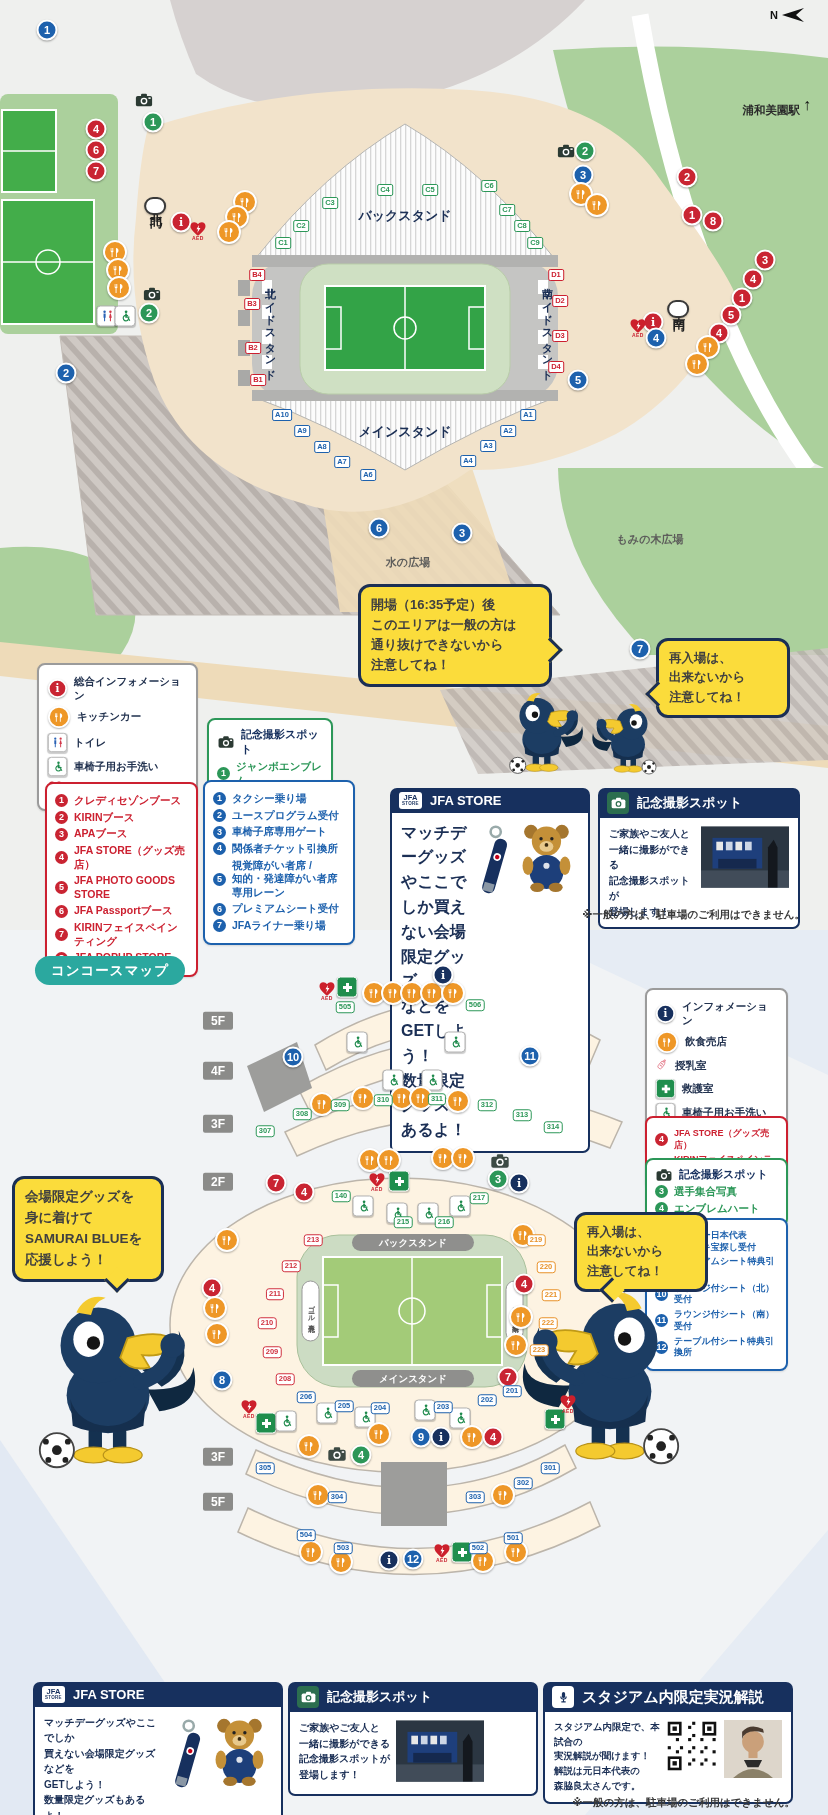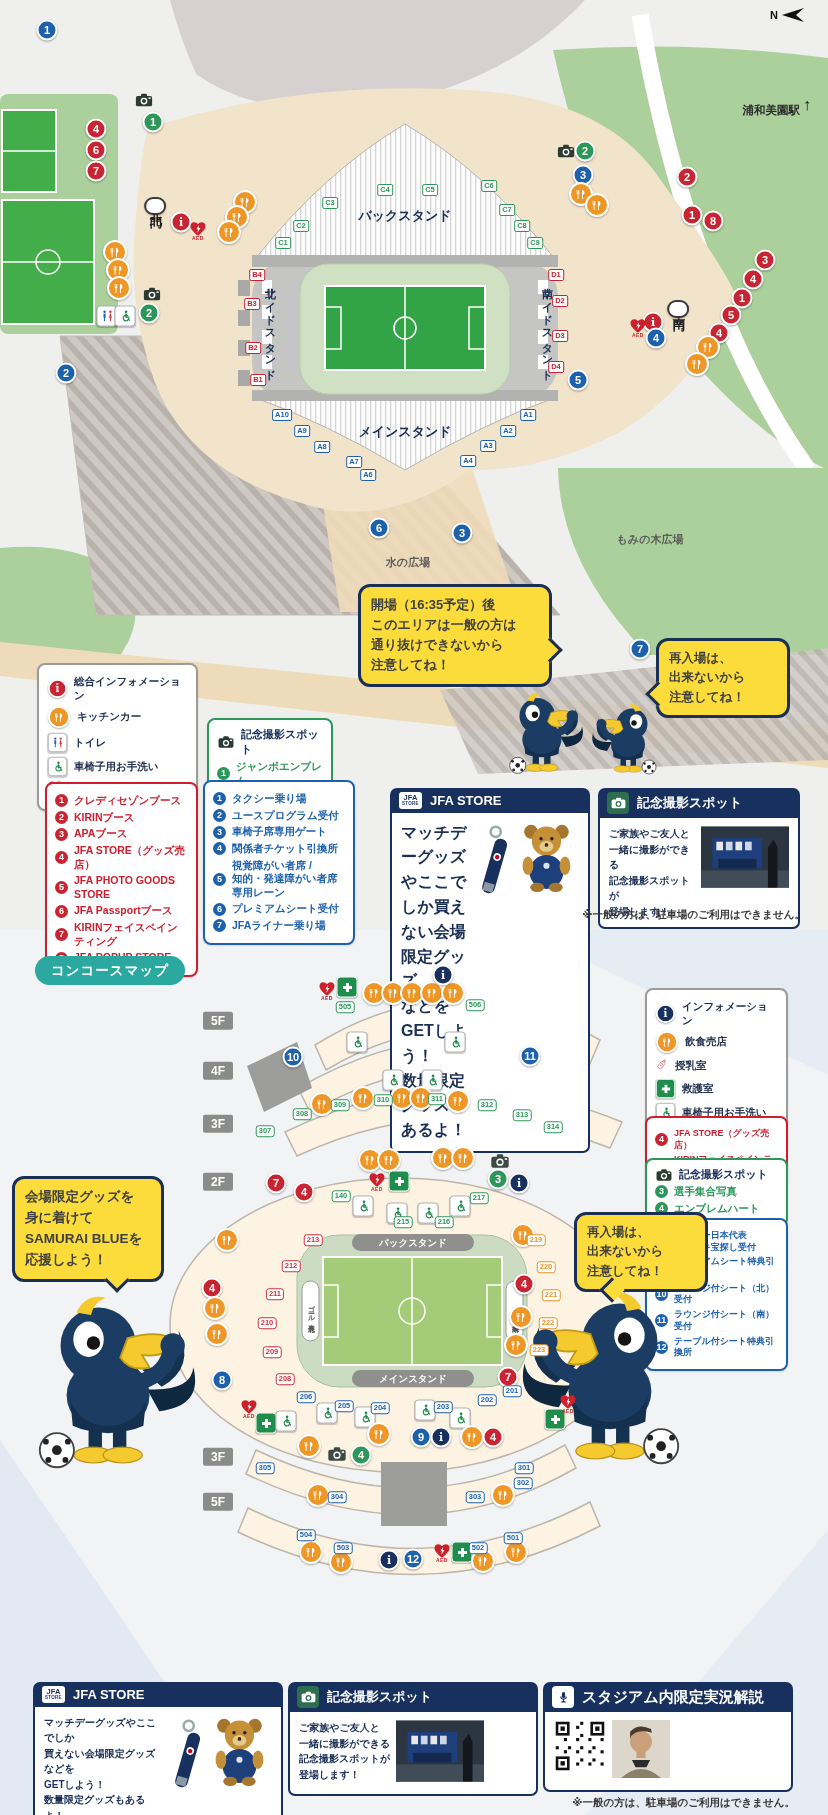--- a/index.html
+++ b/index.html
@@ -713,20 +713,24 @@
     <div class="chead" style="font-size:15px">
         <span class="iconbox" style="background:#fff" id="micic">
           <svg width="13" height="13" viewBox="0 0 24 24" fill="#16305e">
             <rect x="9" y="2" width="6" height="11" rx="3"></rect>
             <path d="M6 10h2a4 4 0 0 0 8 0h2a6 6 0 0 1-5 5.9V19h3v2H8v-2h3v-3.1A6 6 0 0 1 6 10z"></path>
           </svg>
         </span>
       <span>スタジアム内限定実況解説</span>
       </div>
     <div class="cbody">
+        <span class="ctext" style="font-size:9.5px">スタジアム内限定で、本試合の
+実況解説が聞けます！
+解説は元日本代表の
+森脇良太さんです。</span>
       <span id="gfx-qr"><svg width="52" height="52" viewBox="0 0 60 60">
             <rect width="60" height="60" fill="#fff"></rect>
             <rect x="2" y="2" width="16" height="16" fill="#111"></rect>
             <rect x="5" y="5" width="10" height="10" fill="#fff"></rect>
             <rect x="7.5" y="7.5" width="5" height="5" fill="#111"></rect>
             <rect x="42" y="2" width="16" height="16" fill="#111"></rect>
             <rect x="45" y="5" width="10" height="10" fill="#fff"></rect>
             <rect x="47.5" y="7.5" width="5" height="5" fill="#111"></rect>
             <rect x="2" y="42" width="16" height="16" fill="#111"></rect>
             <rect x="5" y="45" width="10" height="10" fill="#fff"></rect>
@@ -1569,21 +1573,21 @@
       </div>
       <div class="mk" style="left: 337px; top: 1497px;">
         <span class="gate bl">304</span>
       </div>
       <div class="mk" style="left: 475px; top: 1497px;">
         <span class="gate bl">303</span>
       </div>
       <div class="mk" style="left: 523px; top: 1483px;">
         <span class="gate bl">302</span>
       </div>
-      <div class="mk" style="left: 524px; top: 1468px;">
+      <div class="mk" style="left: 550px; top: 1468px;">
         <span class="gate bl">301</span>
       </div>
       <div class="mk" style="left: 311px; top: 1552px;">
         <span class="ic or">
           <svg width="11" height="11" viewBox="0 0 24 24" fill="#fff">
             <path d="M7.5 2v7c0 1.3-.9 2.2-2 2.4V22H3.5V11.4c-1.1-.2-2-1.1-2-2.4V2H3v6h1.2V2h1.6v6H7V2h.5z"></path>
             <path d="M13.5 2c2.9 0 5 2.6 5 5.8 0 2.7-1.5 4.9-3.5 5.5V22h-2V2h.5z"></path>
           </svg>
         </span>
       </div>
@@ -1699,21 +1703,21 @@
       </div>
       <div class="mk" style="left: 282px; top: 415px;">
         <span class="seat sb">A10</span>
       </div>
       <div class="mk" style="left: 302px; top: 431px;">
         <span class="seat sb">A9</span>
       </div>
       <div class="mk" style="left: 322px; top: 447px;">
         <span class="seat sb">A8</span>
       </div>
-      <div class="mk" style="left: 354px; top: 462px;">
+      <div class="mk" style="left: 342px; top: 462px;">
         <span class="seat sb">A7</span>
       </div>
       <div class="mk" style="left: 368px; top: 475px;">
         <span class="seat sb">A6</span>
       </div>
       <div class="mk" style="left: 468px; top: 461px;">
         <span class="seat sb">A4</span>
       </div>
       <div class="mk" style="left: 488px; top: 446px;">
         <span class="seat sb">A3</span>

